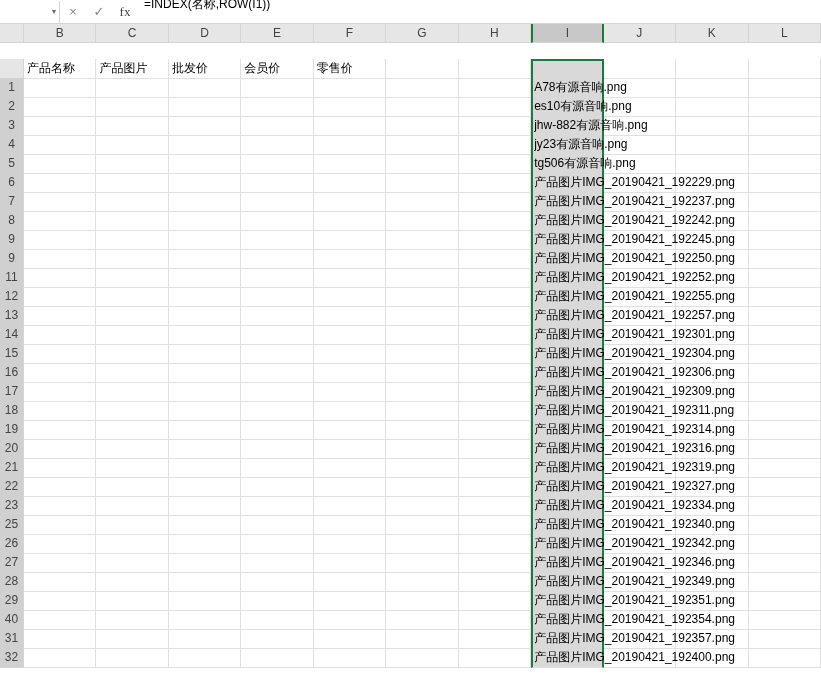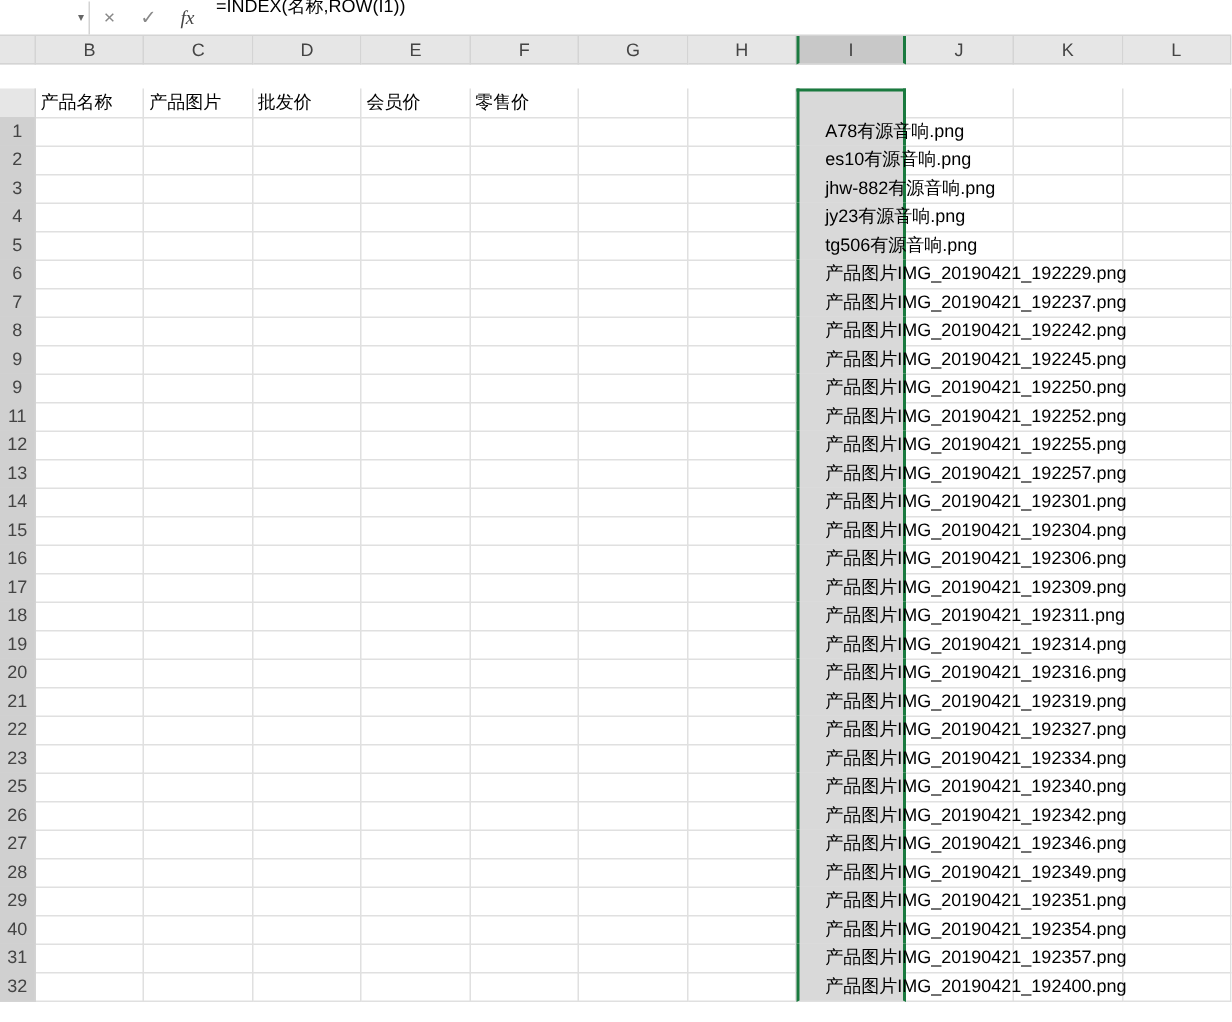--- a/index.html
+++ b/index.html
@@ -38,21 +38,21 @@
 }
 .fb-btn {
   width: 26px;
   height: 22px;
   display: flex;
   align-items: center;
   justify-content: center;
   color: #888;
   font-size: 13px;
 }
-.fb-btn.fx { font-style: italic; color: #444; font-family: "Times New Roman", serif; }
+.fb-btn.fx { color: #444; font-family: "Times New Roman", serif; }
 .formula-input {
   flex: 1;
   padding: 0 6px;
   height: 38px;
   line-height: 22px;
 }
 
 .sheet {
   display: grid;
   grid-template-columns: 24px repeat(11, 1fr);
@@ -102,21 +102,21 @@
 }
 .rowhdr.sel-row {
   background: #d0d0d0;
 }
 .overflow {
   position: absolute;
   left: calc(24px + (100% - 24px)/11 * 7);
   top: 0;
   height: 19px;
   line-height: 19px;
-  padding-left: 19px;
+  padding-left: 3px;
   white-space: nowrap;
   z-index: 1;
 }
 .i-border-l { border-left: 2px solid #1a7a3f; }
 .i-border-r { border-right: 2px solid #1a7a3f; }
 .i-top { border-top: 2px solid #1a7a3f; }
 </style>
 </head>
 <body>
 

